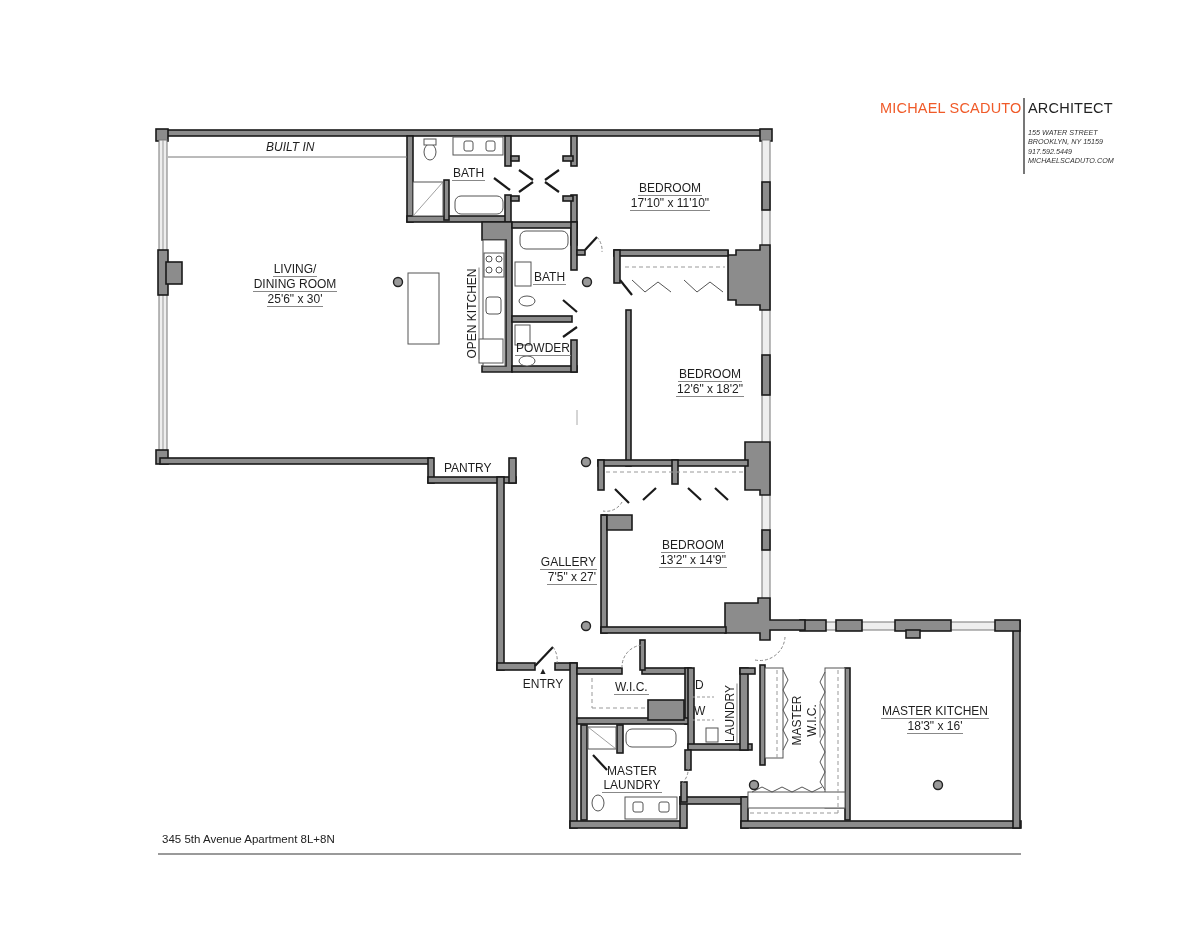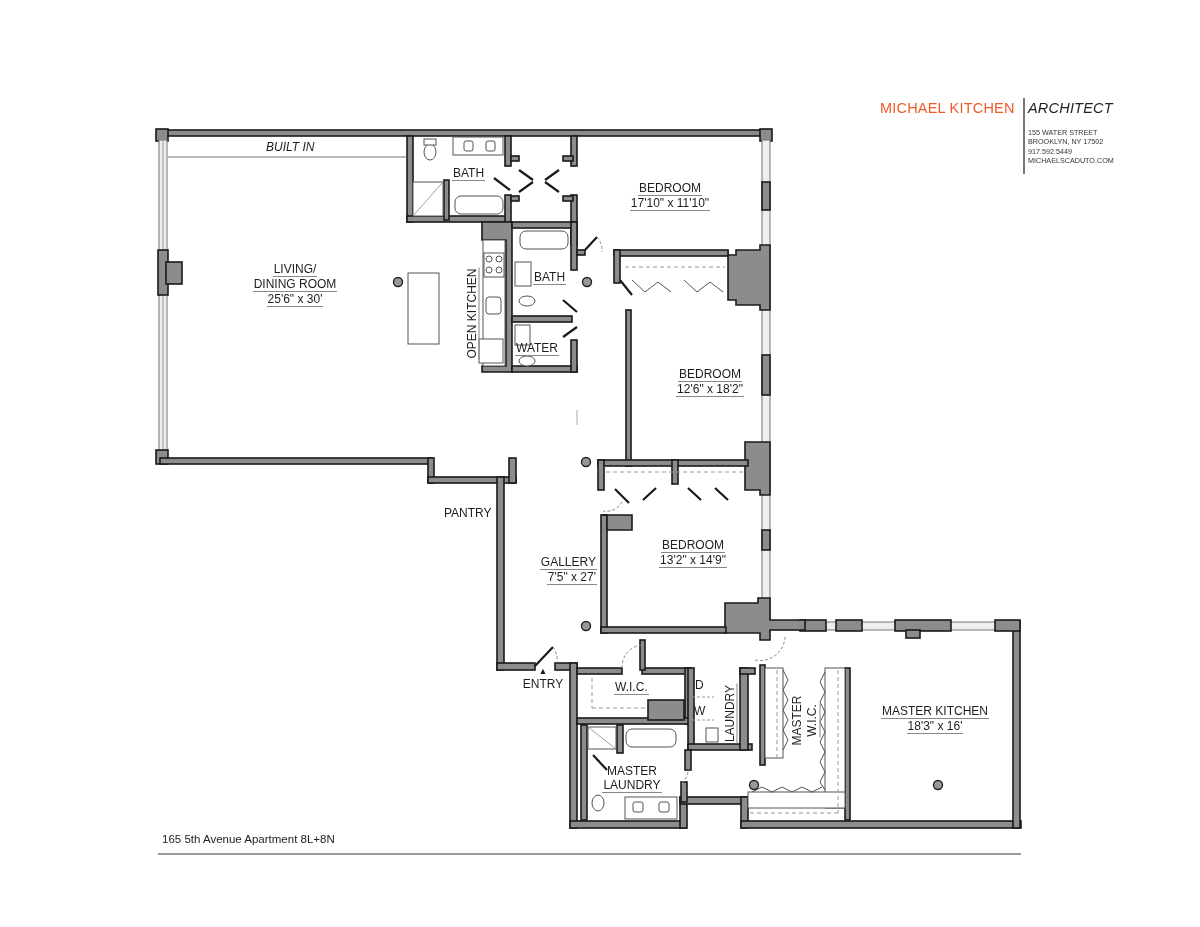--- a/index.html
+++ b/index.html
@@ -1,22 +1,22 @@
 <!DOCTYPE html>
 <html><head>
 <meta charset="utf-8">
 <style>
   html,body{margin:0;padding:0;background:#ffffff;}
   body{width:1200px;height:927px;position:relative;overflow:hidden;font-family:"Liberation Sans",sans-serif;}
   #plan{position:absolute;left:0;top:0;}
   .brand{position:absolute;left:880px;top:100px;height:75px;}
   .brand-name{position:absolute;left:0;top:0;font-size:14.5px;color:#f05a28;white-space:nowrap;letter-spacing:0.2px;}
   .brand-sep{position:absolute;left:143px;top:-2px;width:1.5px;height:76px;background:#777;}
-  .brand-title{position:absolute;left:148px;top:0;font-size:14.5px;color:#222;white-space:nowrap;letter-spacing:0.2px;font-style:italic;}
-  .brand-lines{position:absolute;left:148px;top:28px;font-size:7.2px;color:#333;line-height:9.3px;}
+  .brand-title{position:absolute;left:148px;top:0;font-size:14.5px;color:#222;white-space:nowrap;letter-spacing:0.2px;}
+  .brand-lines{position:absolute;left:148px;top:28px;font-size:7.2px;color:#333;line-height:9.3px;font-style:italic;}
   .brand-lines div{white-space:nowrap;}
   .footer-title{position:absolute;left:162px;top:833px;font-size:11.5px;color:#222;white-space:nowrap;}
   .footer-rule{position:absolute;left:158px;top:853px;width:863px;height:1.5px;background:#9a9a9a;}
   .lbl{position:absolute;font-size:12px;color:#1e1e1e;text-align:center;white-space:nowrap;line-height:14px;}
   .lbl .u{display:inline-block;border-bottom:1px solid #888;padding:0 1px;}
   .vert{transform:rotate(-90deg);transform-origin:center center;}
 </style>
 </head>
 <body>
 
@@ -261,29 +261,29 @@
 
 <div class="lbl vert" style="left:422px;top:306px;width:100px;">
   <span class="u">OPEN KITCHEN</span>
 </div>
 
 <div class="lbl" style="left:533px;top:270px;">
   <span class="u">BATH</span>
 </div>
 
 <div class="lbl" style="left:515px;top:341px;">
-  <span class="u">WATER</span>
+  <span class="u">POWDER</span>
 </div>
 
 <div class="lbl" style="left:660px;top:367px;width:100px;">
   <div><span class="u">BEDROOM</span></div>
   <div><span class="u">12'6" x 18'2"</span></div>
 </div>
 
-<div class="lbl" style="left:444px;top:461px;margin-top:45px;">
+<div class="lbl" style="left:444px;top:461px;">
   <span>PANTRY</span>
 </div>
 
 <div class="lbl" style="left:517px;top:555px;width:80px;text-align:right;">
   <div><span class="u">GALLERY</span></div>
   <div><span class="u">7'5" x 27'</span></div>
 </div>
 
 <div class="lbl" style="left:638px;top:538px;width:110px;">
   <div><span class="u">BEDROOM</span></div>
@@ -319,25 +319,25 @@
   <div><span>MASTER</span></div>
   <div><span class="u">LAUNDRY</span></div>
 </div>
 
 <div class="lbl" style="left:870px;top:704px;width:130px;">
   <div><span class="u">MASTER KITCHEN</span></div>
   <div><span class="u">18'3" x 16'</span></div>
 </div>
 
 <div class="brand">
-  <div class="brand-name">MICHAEL KITCHEN</div>
+  <div class="brand-name">MICHAEL SCADUTO</div>
   <div class="brand-sep"></div>
   <div class="brand-title">ARCHITECT</div>
   <div class="brand-lines">
     <div>155 WATER STREET</div>
-    <div>BROOKLYN, NY 17502</div>
+    <div>BROOKLYN, NY 15159</div>
     <div>917.592.5449</div>
     <div>MICHAELSCADUTO.COM</div>
   </div>
 </div>
 
-<div class="footer-title">165 5th Avenue Apartment 8L+8N</div>
+<div class="footer-title">345 5th Avenue Apartment 8L+8N</div>
 <div class="footer-rule"></div>
 
 </body></html>

